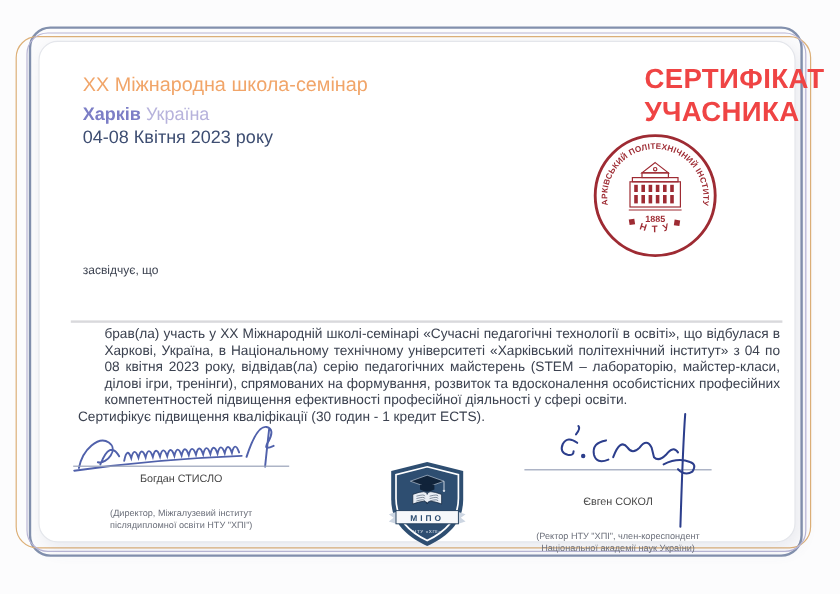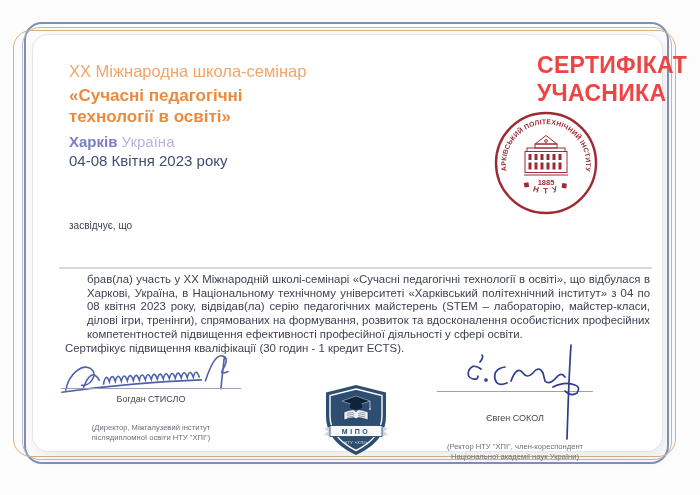--- a/index.html
+++ b/index.html
@@ -50,21 +50,20 @@
 
 <div class="stage">
   <div class="frame frame-navy"></div>
   <div class="frame frame-orange"></div>
   <div class="frame frame-lavender"></div>
 
   <div class="card">
 
     <div class="event">
       <div class="event-line1">ХХ Міжнародна школа-семінар</div>
-      <div class="event-title">«Сучасні педагогічні технології в освіті»</div>
       <div class="event-loc">
         <span class="city">Харків</span>
         <span class="country">Україна</span>
       </div>
       <div class="dates">04-08 Квітня 2023 року</div>
     </div>
 
     <div class="heading">
       <div>СЕРТИФІКАТ</div>
       <div>УЧАСНИКА</div>

